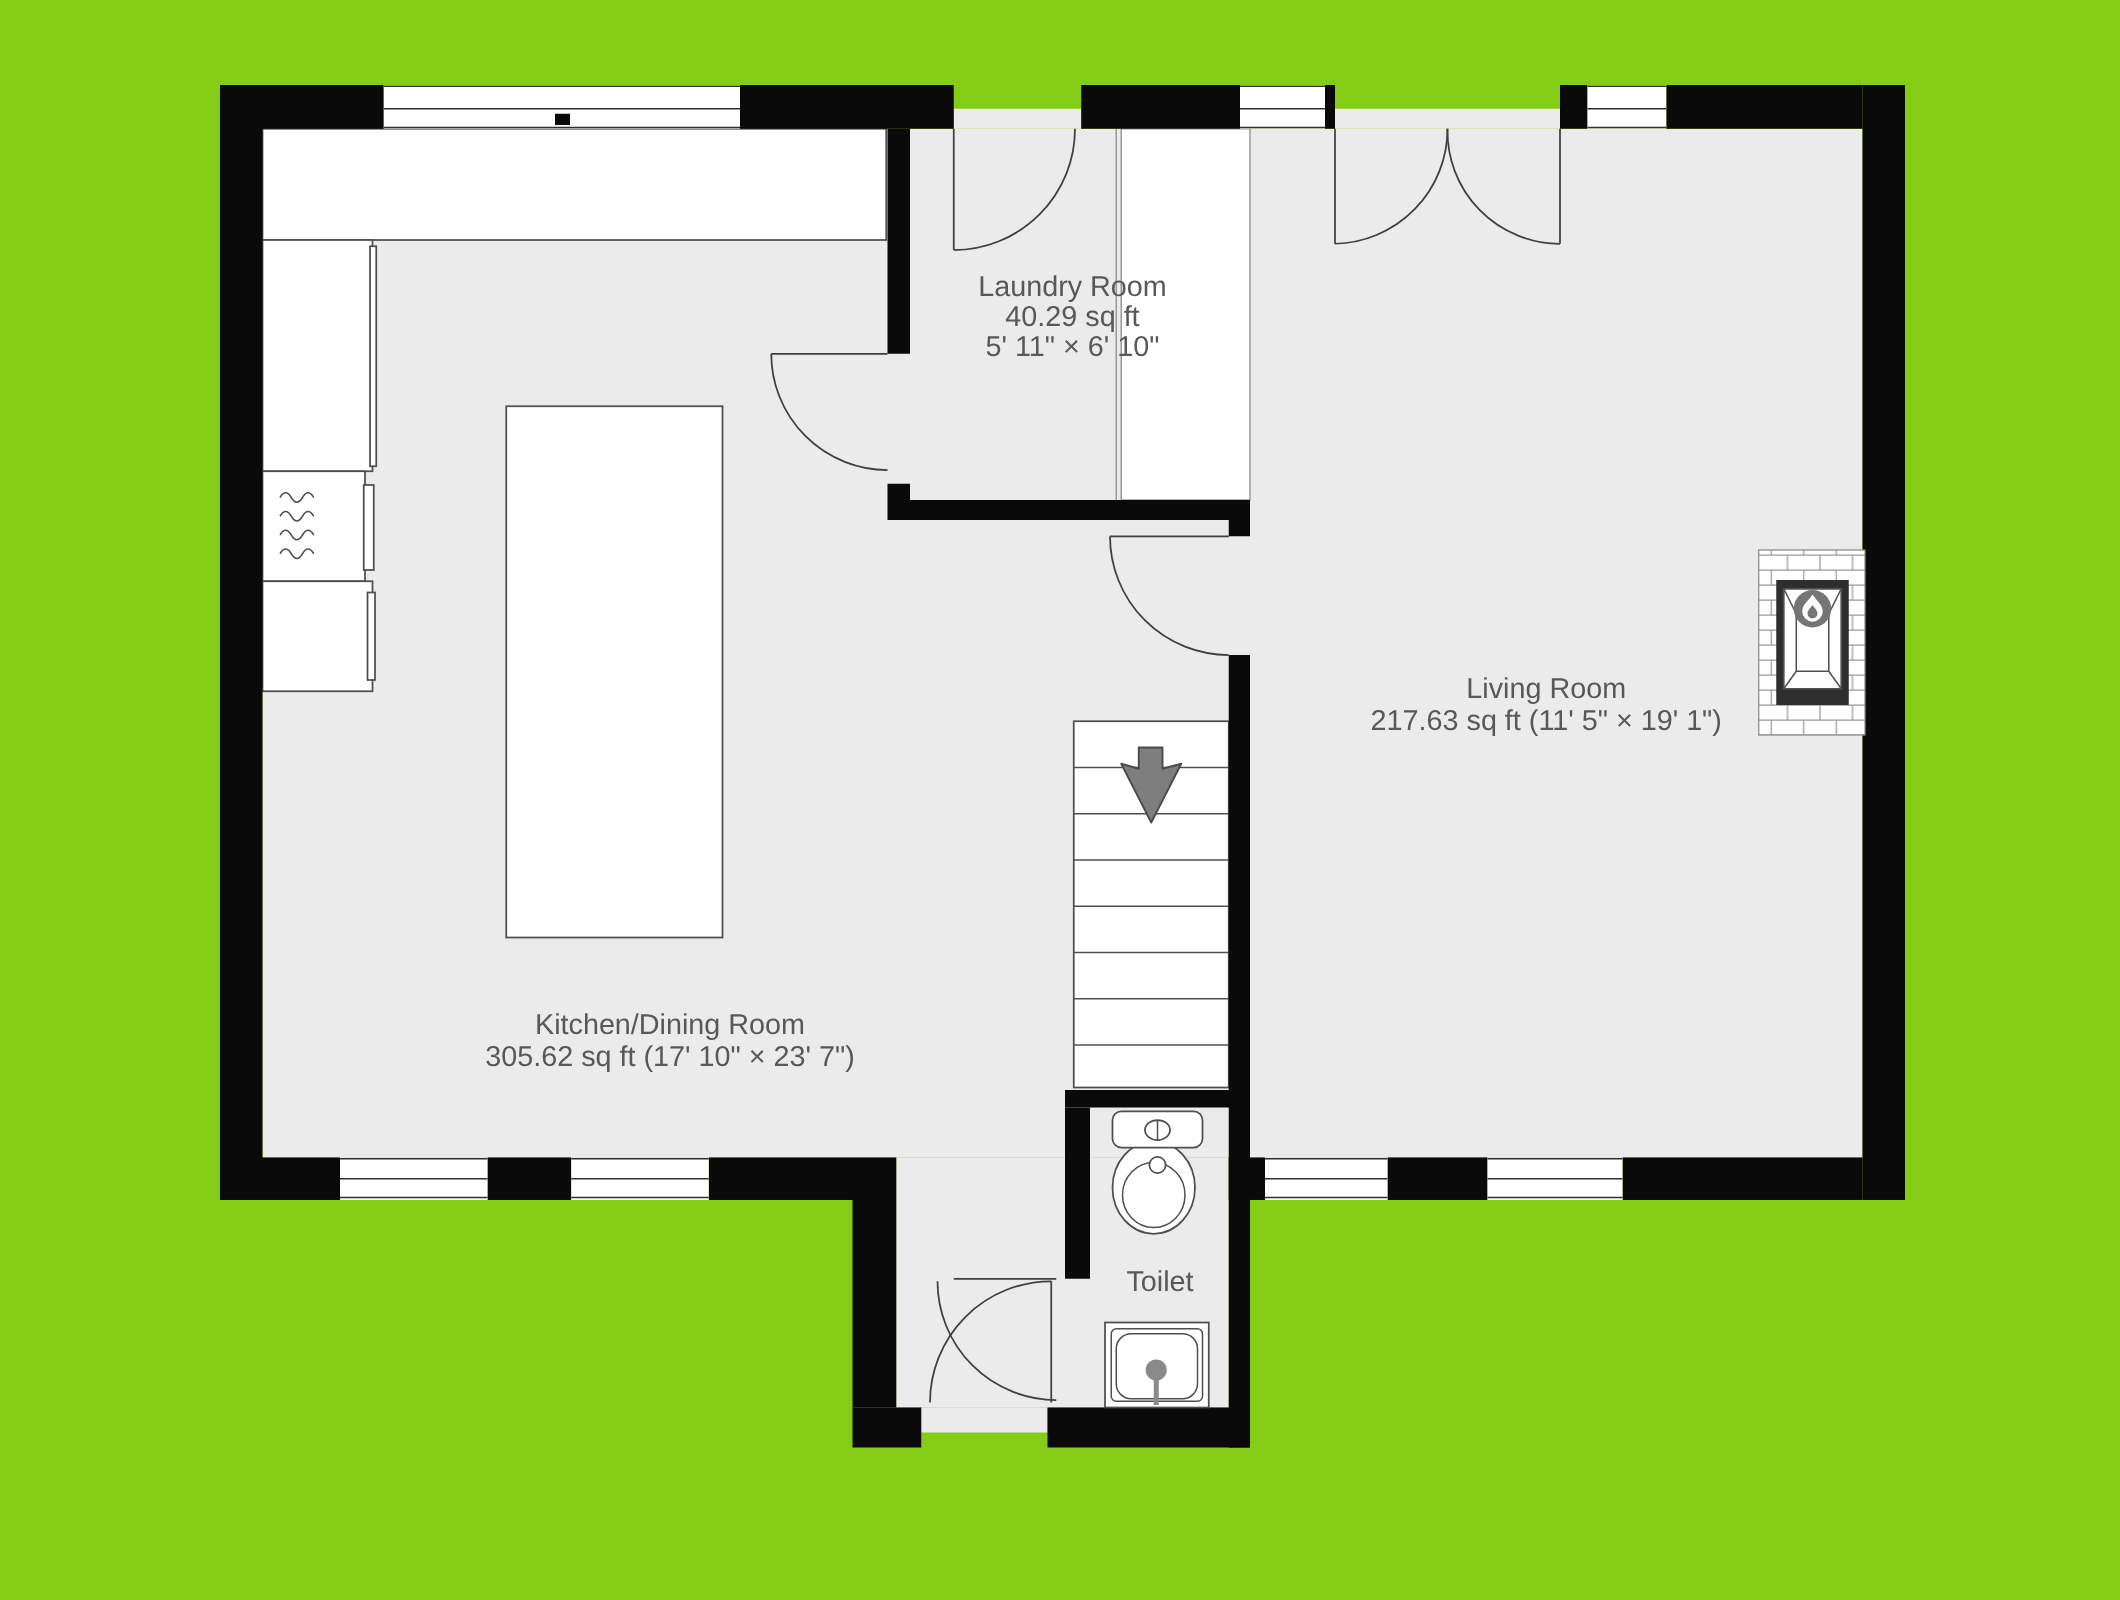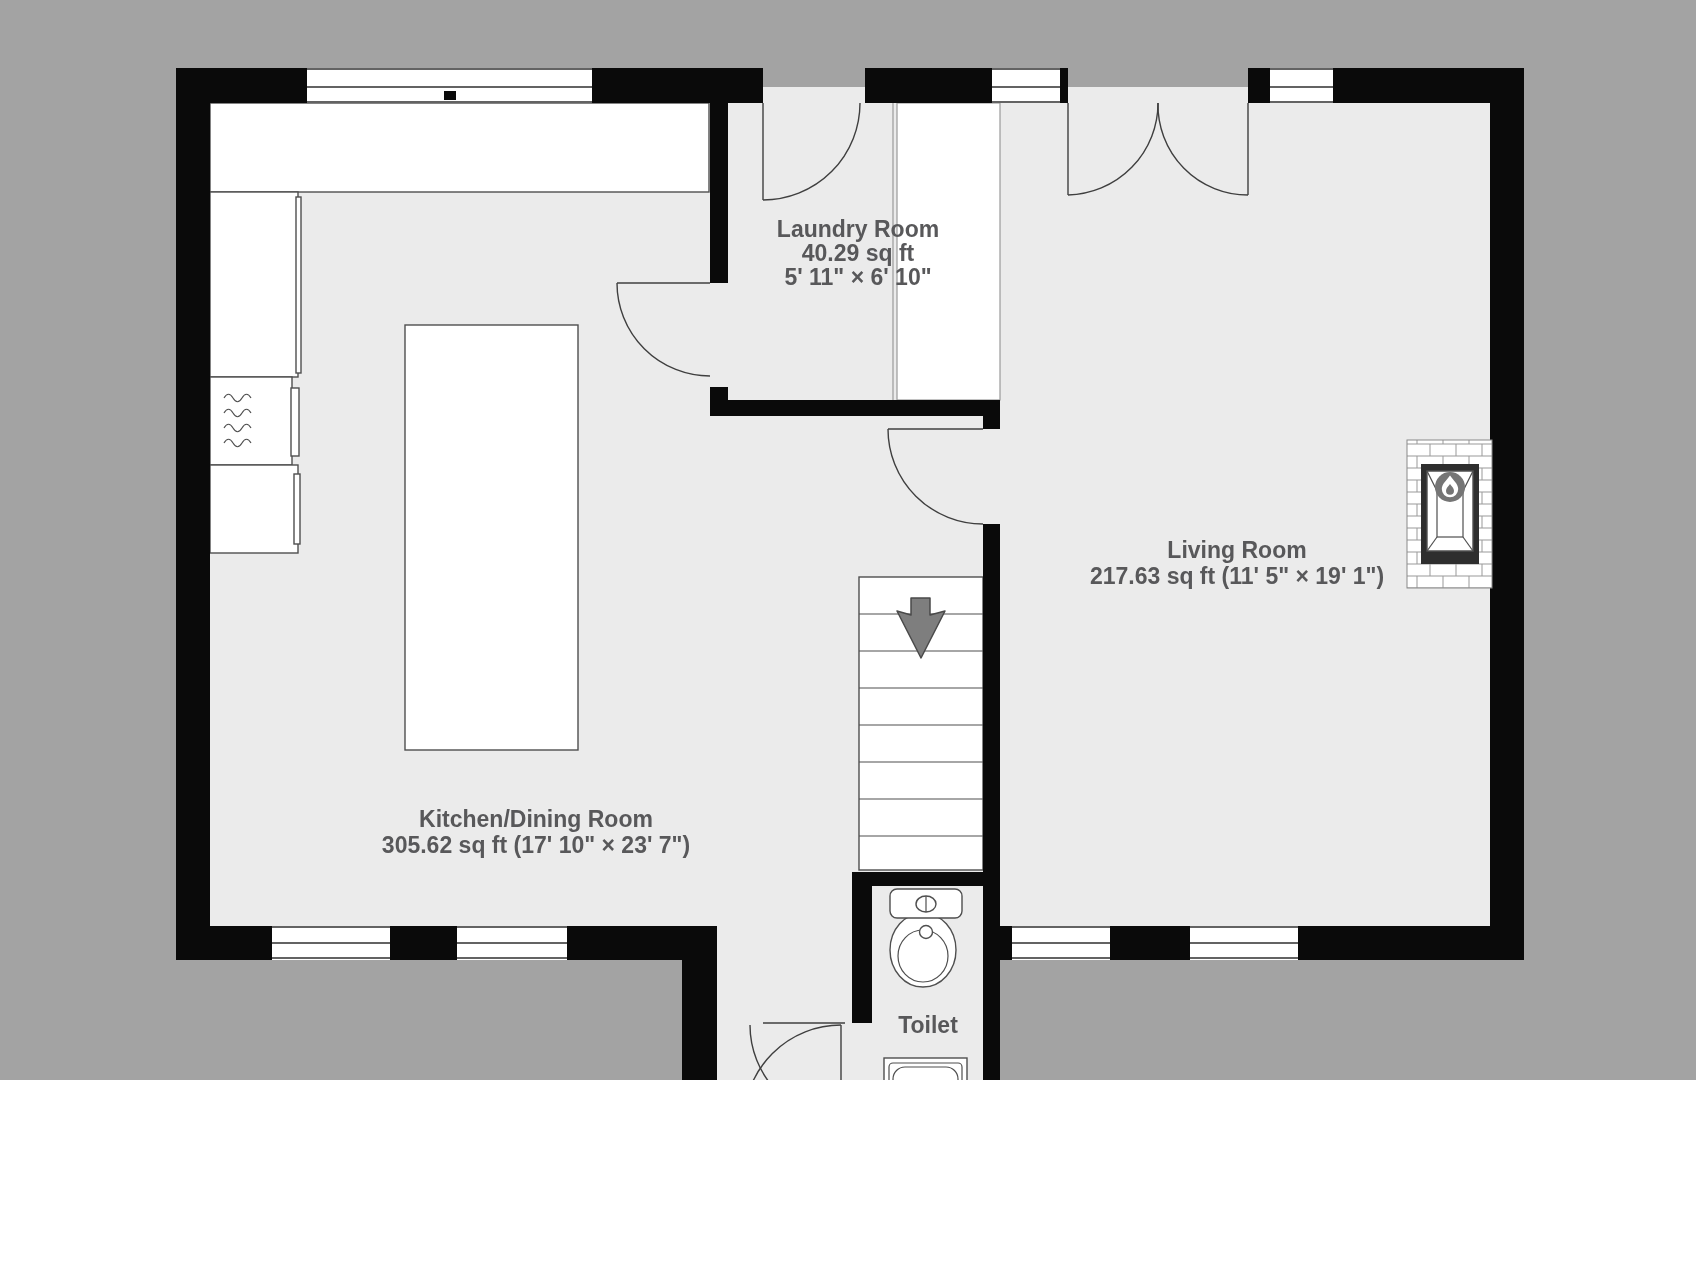--- a/index.html
+++ b/index.html
@@ -1,16 +1,16 @@
 <!DOCTYPE html>
 <html style="--wall: #0a0a0a; --floor: #ebebeb; --white: #ffffff; --fixture-line: #4f4f4f; --soft-line: #9a9a9a; --window-line: #2f2f2f; --text: #58585a; --arrow-fill: #7e7e7e; --flame-circle: #757575; --firebox-dark: #2e2e2e;"><head>
 <meta charset="utf-8">
 <style>
   html,body{margin:0;padding:0;background:#ffffff;}
-  .stage{width:1696px;height:1080px;position:relative;background:#a3a3a3;font-weight:bold;}
+  .stage{width:1696px;height:1280px;position:relative;background:#84cc16;}
   svg{display:block;}
   .wall{fill:var(--wall);}
   .floor{fill:var(--floor);}
   .fx{fill:var(--white);stroke:var(--fixture-line);stroke-width:1.4;}
   .ln{stroke:var(--fixture-line);stroke-width:1.2;fill:none;}
   .soft{stroke:var(--soft-line);stroke-width:1.2;fill:none;}
   .winrect{fill:var(--white);}
   .winline{stroke:var(--window-line);stroke-width:1.3;}
   .door{stroke:#3f3f3f;stroke-width:1.4;fill:none;}
   .arrow{fill:var(--arrow-fill);stroke:#4a4a4a;stroke-width:1.5;stroke-linejoin:round;}

